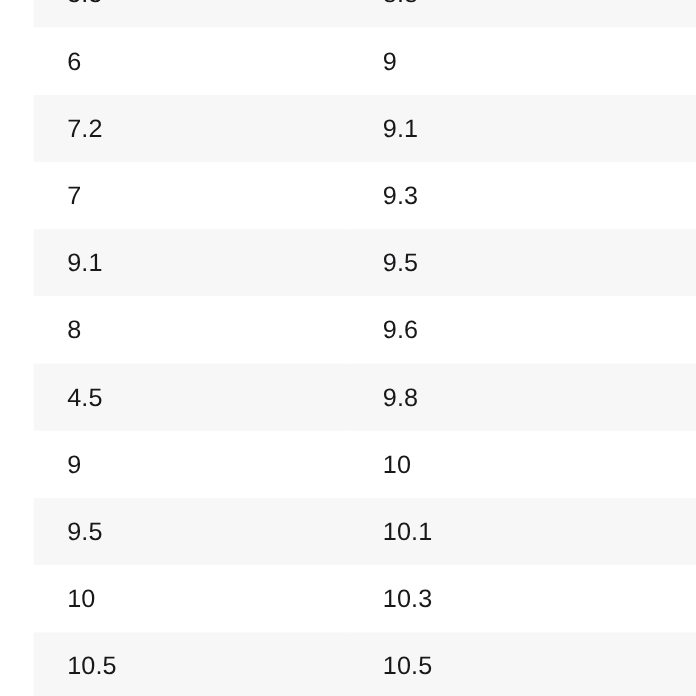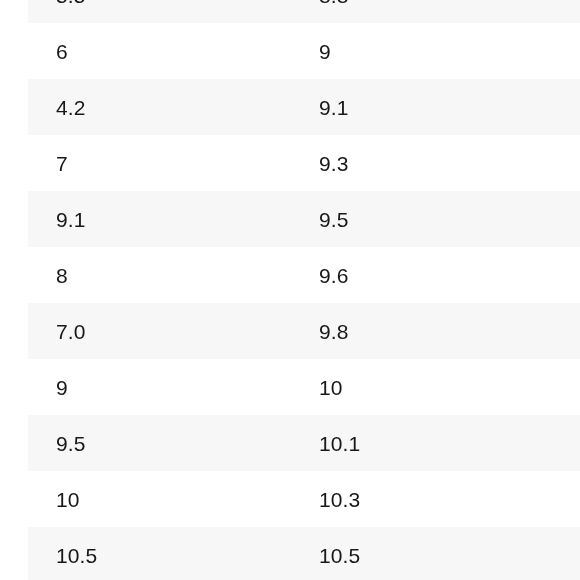--- a/index.html
+++ b/index.html
@@ -81,41 +81,41 @@
           <td class="col-x">5.5</td>
           <td class="col-y">8.8</td>
         </tr>
 
         <tr class="row-even">
           <td class="col-x">6</td>
           <td class="col-y">9</td>
         </tr>
 
         <tr class="row-odd">
-          <td class="col-x">4.2</td>
+          <td class="col-x">7.2</td>
           <td class="col-y">9.1</td>
         </tr>
 
         <tr class="row-even">
           <td class="col-x">7</td>
           <td class="col-y">9.3</td>
         </tr>
 
         <tr class="row-odd">
           <td class="col-x">9.1</td>
           <td class="col-y">9.5</td>
         </tr>
 
         <tr class="row-even">
           <td class="col-x">8</td>
           <td class="col-y">9.6</td>
         </tr>
 
         <tr class="row-odd">
-          <td class="col-x">7.0</td>
+          <td class="col-x">4.5</td>
           <td class="col-y">9.8</td>
         </tr>
 
         <tr class="row-even">
           <td class="col-x">9</td>
           <td class="col-y">10</td>
         </tr>
 
         <tr class="row-odd">
           <td class="col-x">9.5</td>

